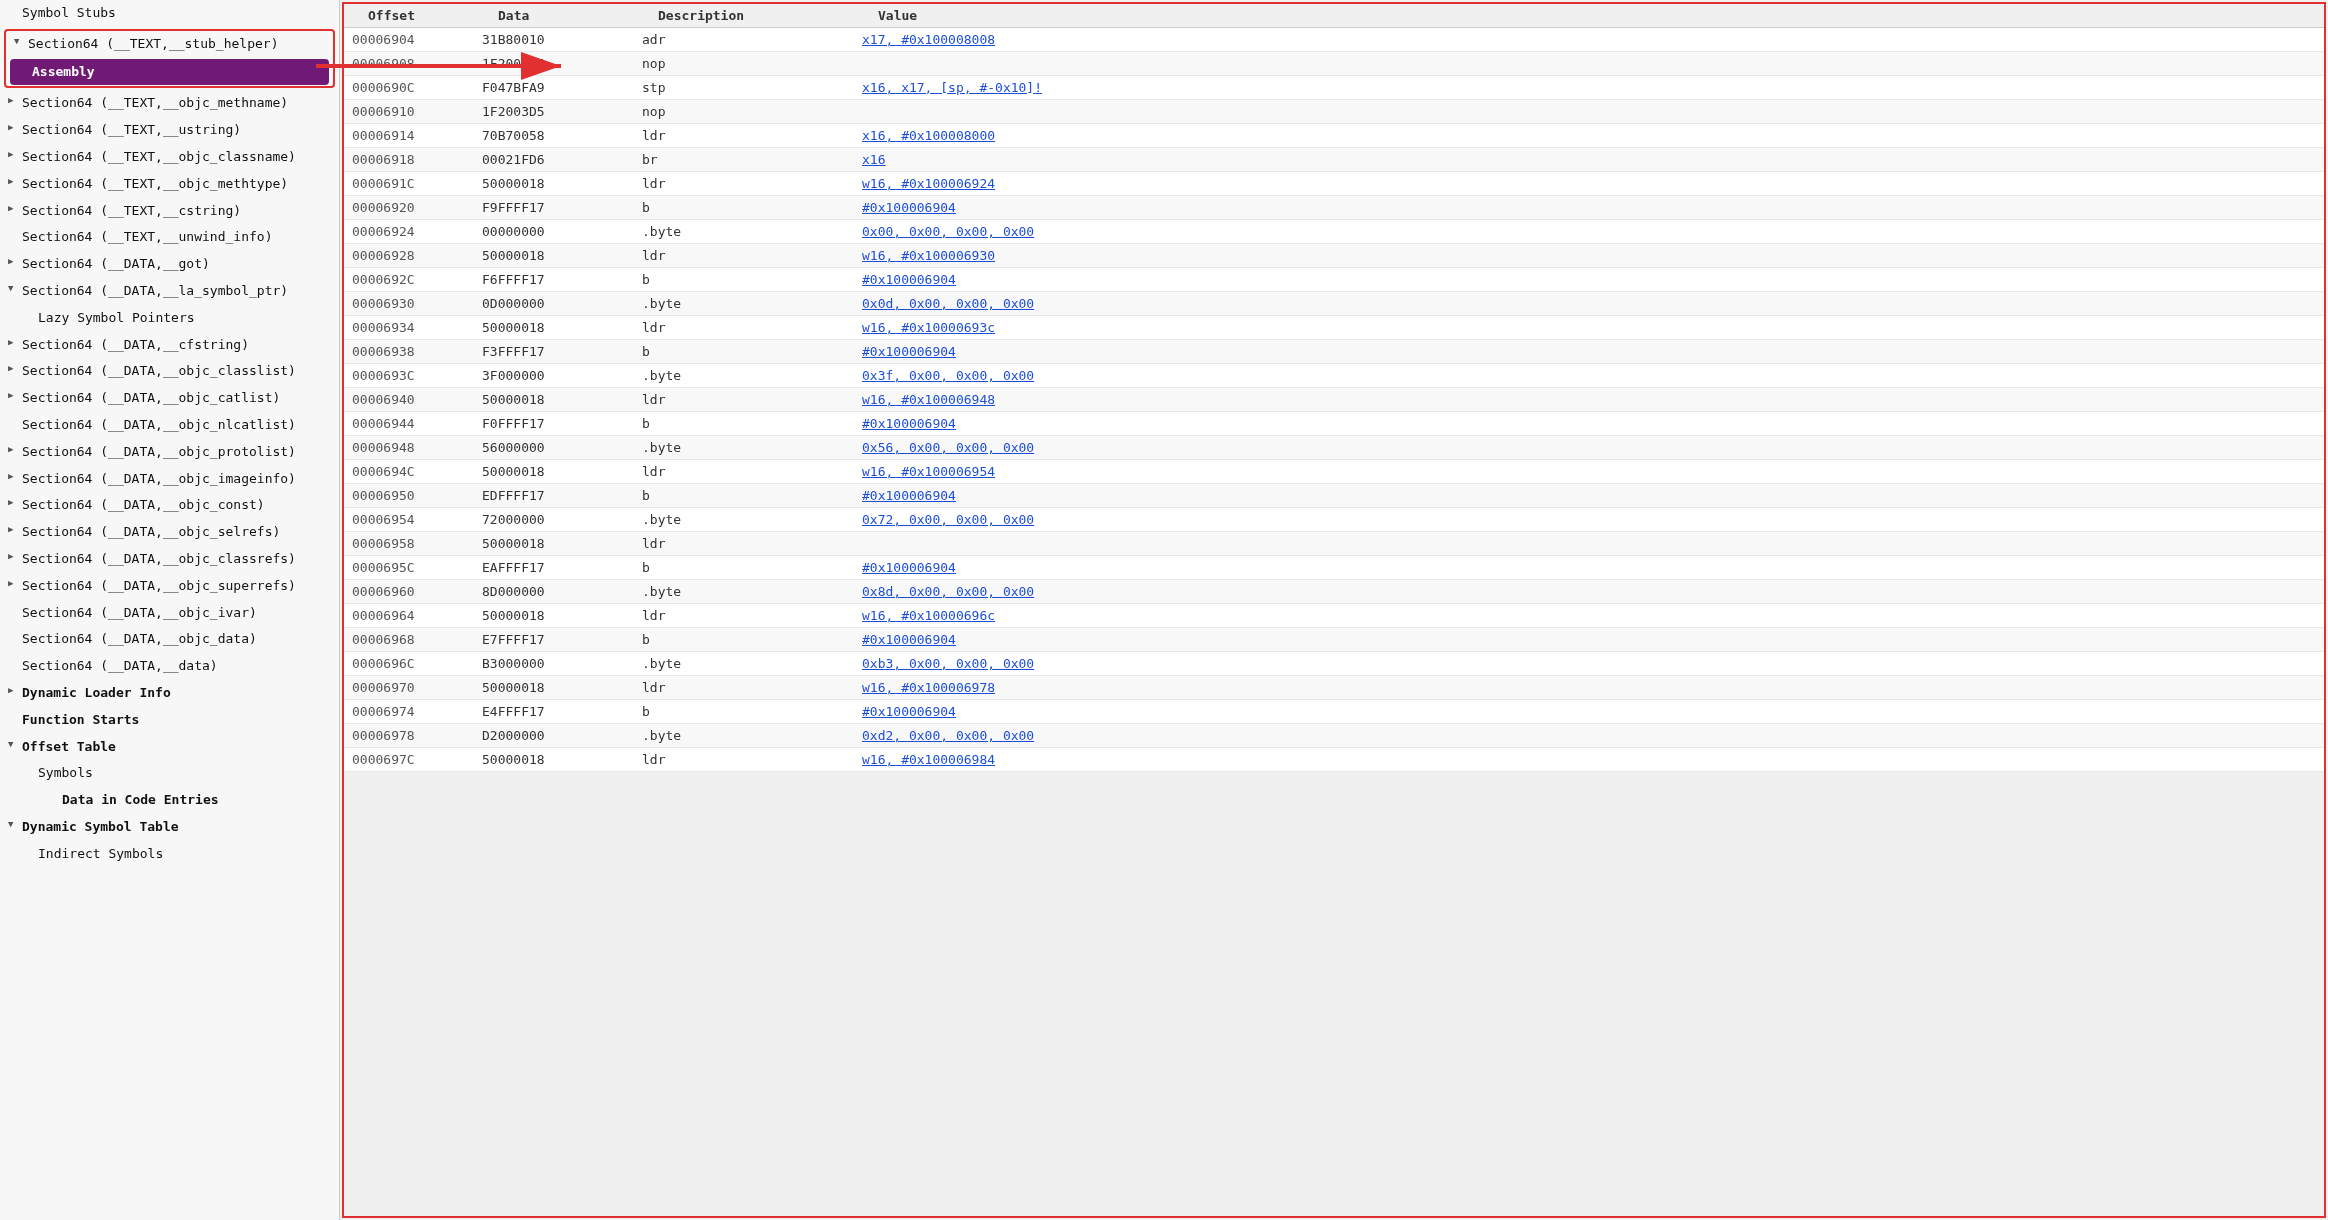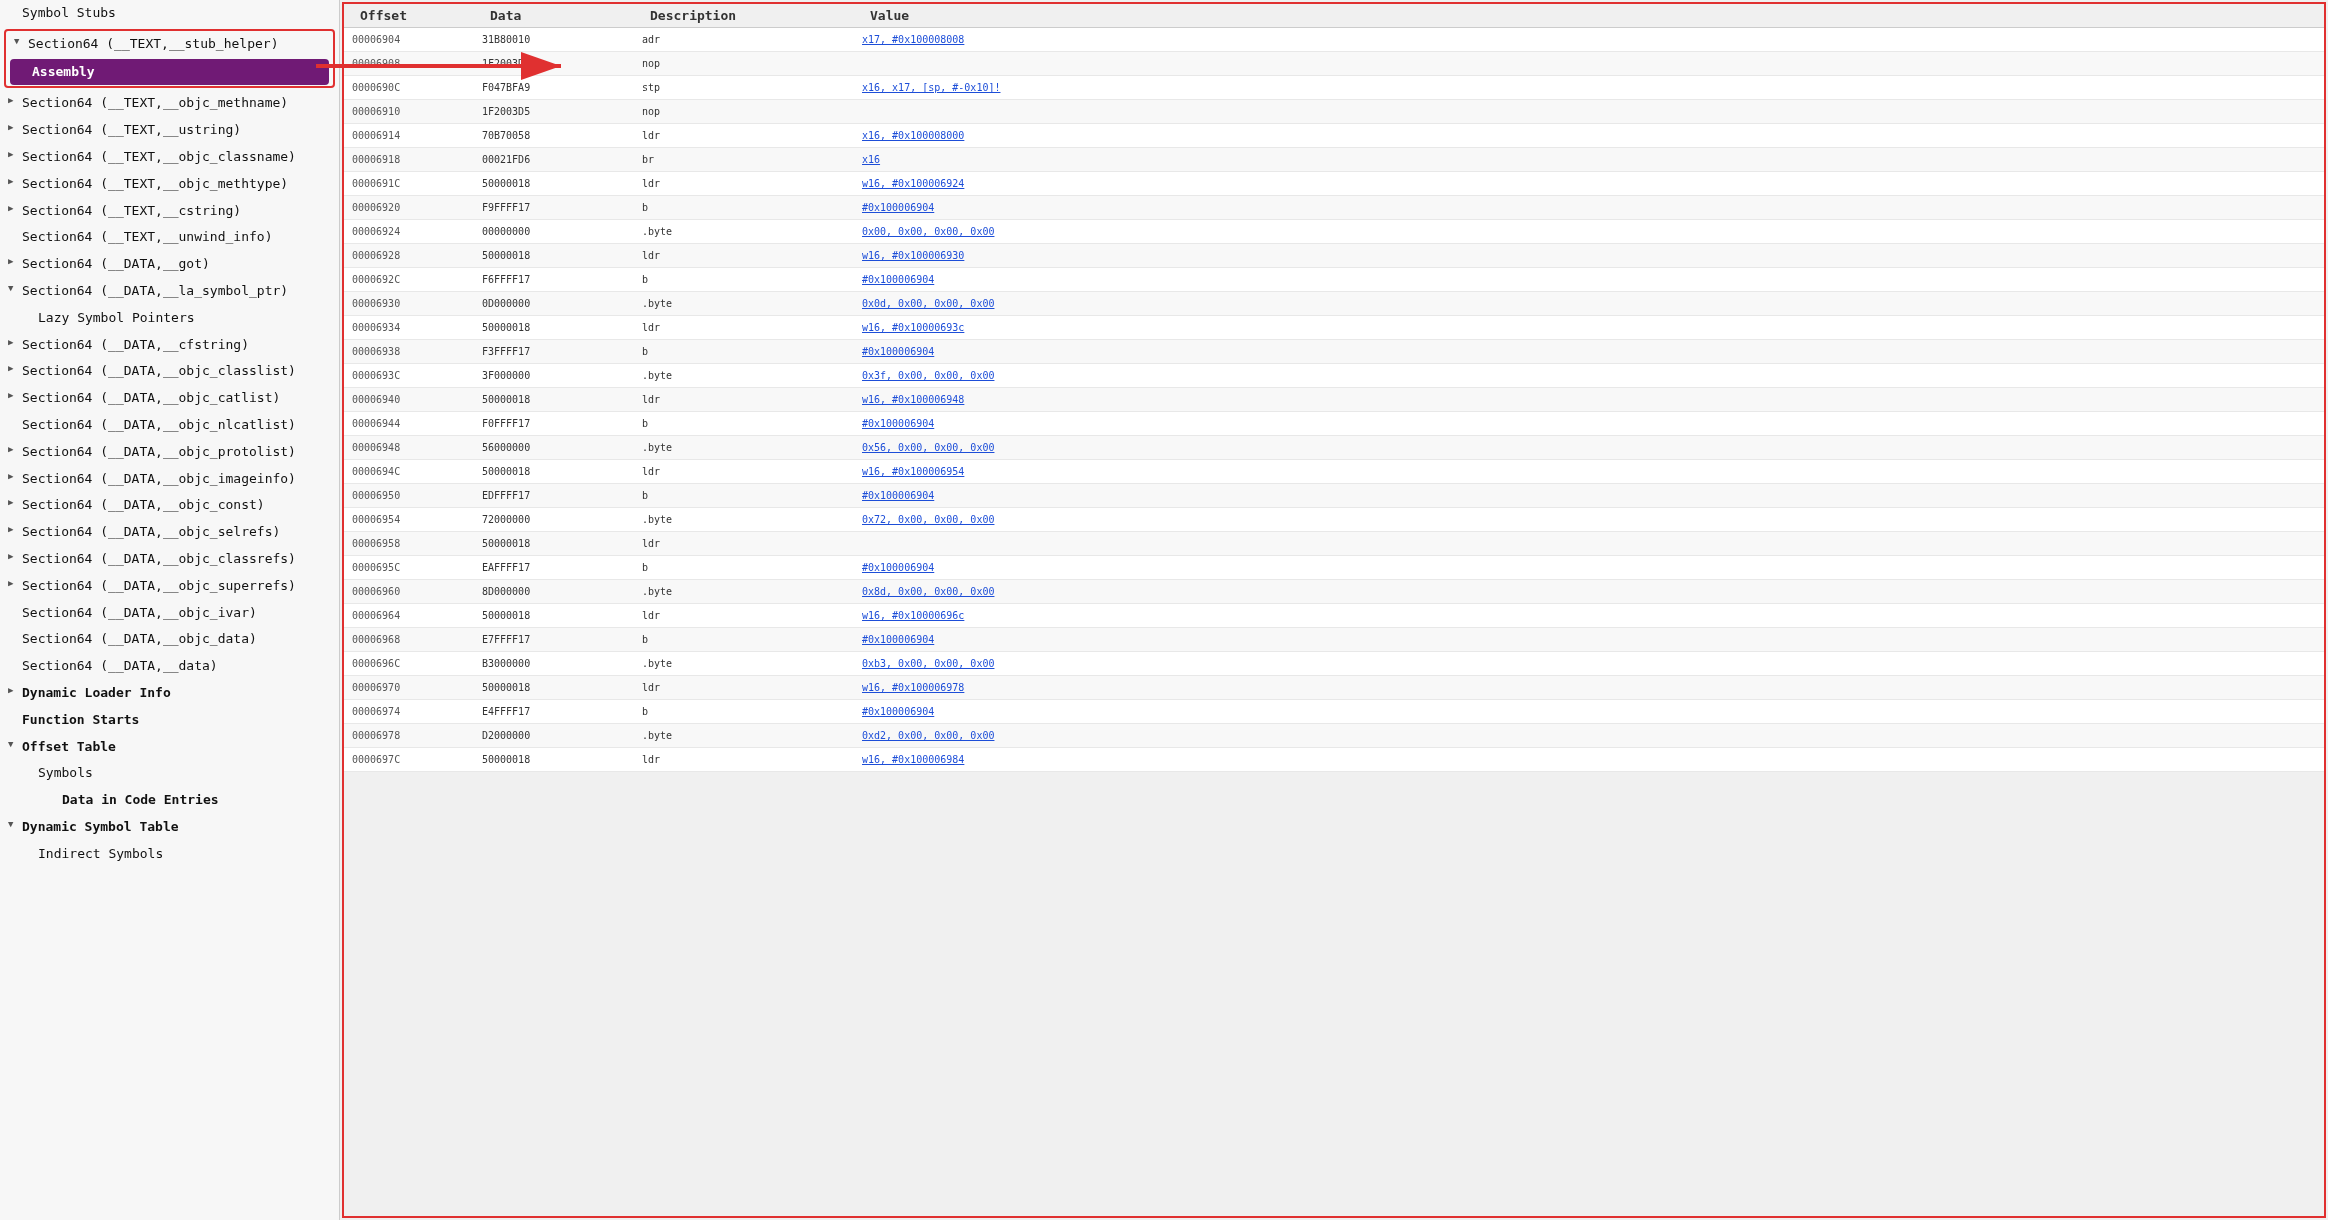--- a/index.html
+++ b/index.html
@@ -69,38 +69,38 @@
       overflow: hidden;
       border: 2px solid #e03030;
       margin: 2px;
     }
 
     .table-header {
       display: grid;
       grid-template-columns: 130px 160px 220px 1fr;
       background: #f0f0f0;
       border-bottom: 1px solid #ccc;
-      padding: 4px 16px;
+      padding: 4px 24px;
       font-weight: 600;
       font-size: 13px;
       color: #333;
       flex-shrink: 0;
     }
 
     .table-body {
       overflow-y: auto;
       flex: 1;
     }
 
     .table-row {
       display: grid;
       grid-template-columns: 130px 160px 220px 1fr;
       padding: 2px 8px;
       border-bottom: 1px solid #e8e8e8;
-      font-size: 10px;
+      font-size: 13px;
       align-items: center;
       min-height: 24px;
     }
     .table-row:nth-child(even) { background: #f8f8f8; }
     .table-row:nth-child(odd) { background: #ffffff; }
 
     .cell-offset { color: #555; font-family: "SF Mono", monospace; }
     .cell-data { color: #333; font-family: "SF Mono", monospace; }
     .cell-desc { color: #333; font-family: "SF Mono", monospace; }
     .cell-value { color: #1d4ed8; font-family: "SF Mono", monospace; text-decoration: underline; }

